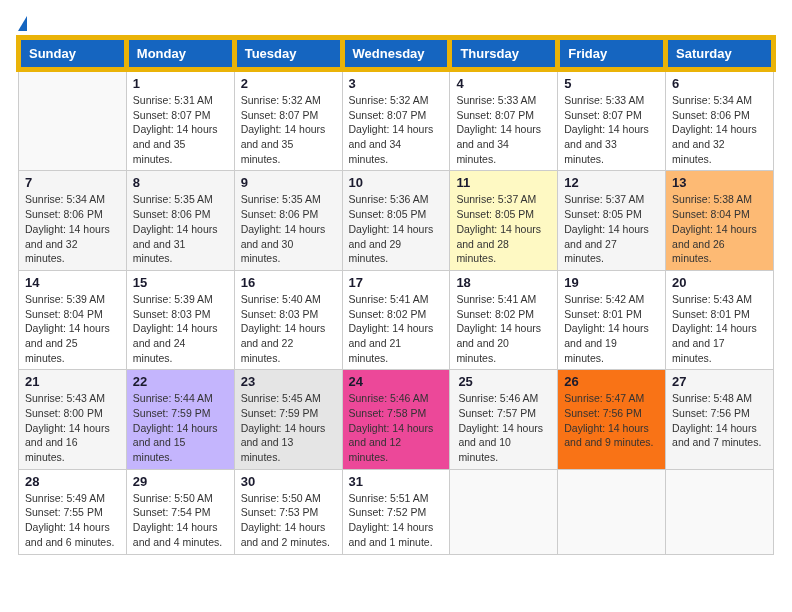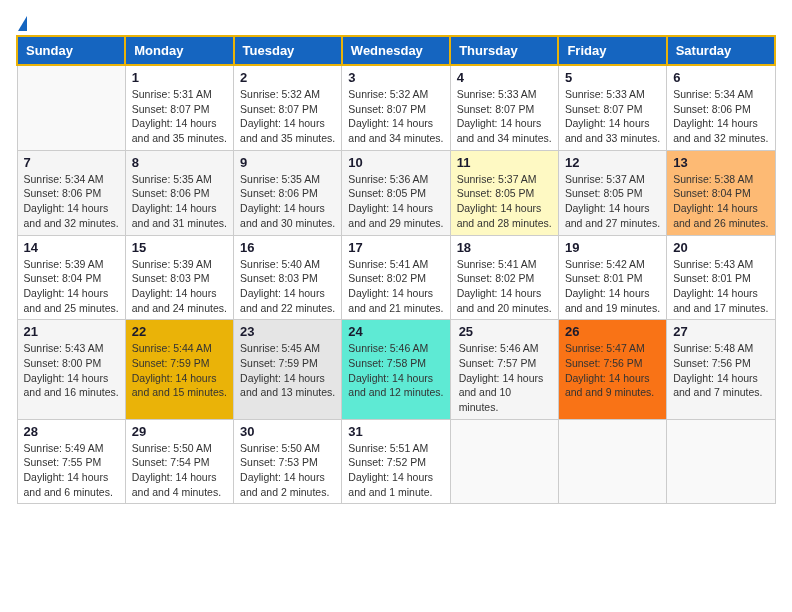--- a/index.html
+++ b/index.html
@@ -39,21 +39,21 @@
       border-collapse: collapse;
       font-size: 11px;
     }
     .calendar th {
       background-color: #1565c0;
       color: #fff;
       text-align: left;
       padding: 6px 8px;
       font-size: 13px;
       font-weight: bold;
-      border: 2px solid #eab308;
+      border: 5px solid #eab308;
     }
     .calendar td {
       border: 1px solid #ccc;
       vertical-align: top;
       padding: 4px 6px;
       width: calc(100% / 7);
       min-height: 80px;
       background: #fff;
     }
     .calendar tr:nth-child(even) td {
@@ -294,39 +294,39 @@
       <tr>
         <td style="background: rgb(245, 245, 245);">
           <div class="day-number">21</div>
           <div class="day-info">
             <div>Sunrise: 5:43 AM</div>
             <div>Sunset: 8:00 PM</div>
             <div>Daylight: 14 hours</div>
             <div>and and 16 minutes.</div>
           </div>
         </td>
-        <td style="background: #eab308; margin-top: 18px;">
+        <td style="background: #c4b5fd; margin-top: 18px;">
           <div class="day-number">22</div>
           <div class="day-info">
             <div>Sunrise: 5:44 AM</div>
             <div>Sunset: 7:59 PM</div>
             <div>Daylight: 14 hours</div>
             <div>and and 15 minutes.</div>
           </div>
         </td>
         <td style="background: #e5e5e5;">
           <div class="day-number">23</div>
           <div class="day-info">
             <div>Sunrise: 5:45 AM</div>
             <div>Sunset: 7:59 PM</div>
             <div>Daylight: 14 hours</div>
             <div>and and 13 minutes.</div>
           </div>
         </td>
-        <td style="background: #5eead4;">
+        <td style="background: #ec4899;">
           <div class="day-number">24</div>
           <div class="day-info">
             <div>Sunrise: 5:46 AM</div>
             <div>Sunset: 7:58 PM</div>
             <div>Daylight: 14 hours</div>
             <div>and and 12 minutes.</div>
           </div>
         </td>
         <td style="background: rgb(245, 245, 245); padding-left: 8px;">
           <div class="day-number">25</div>

